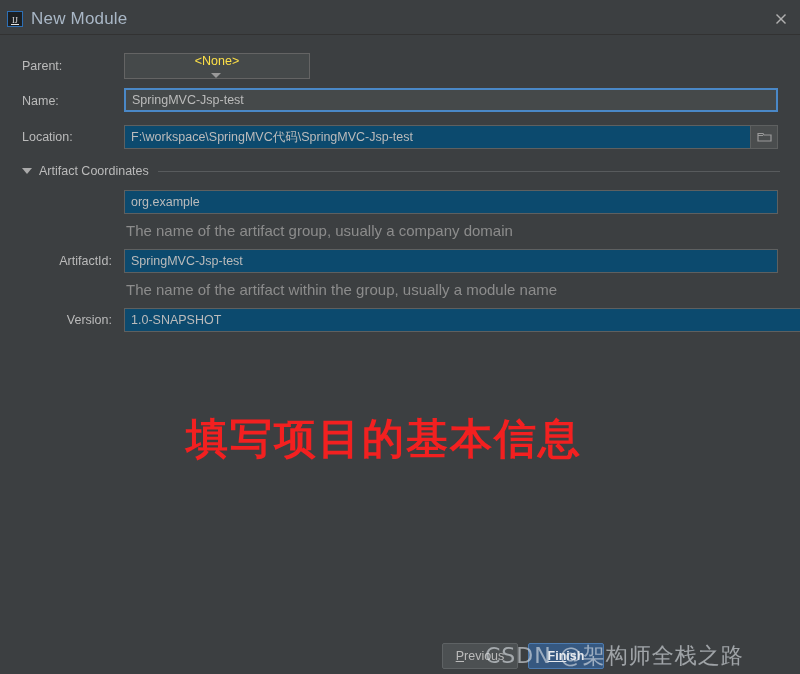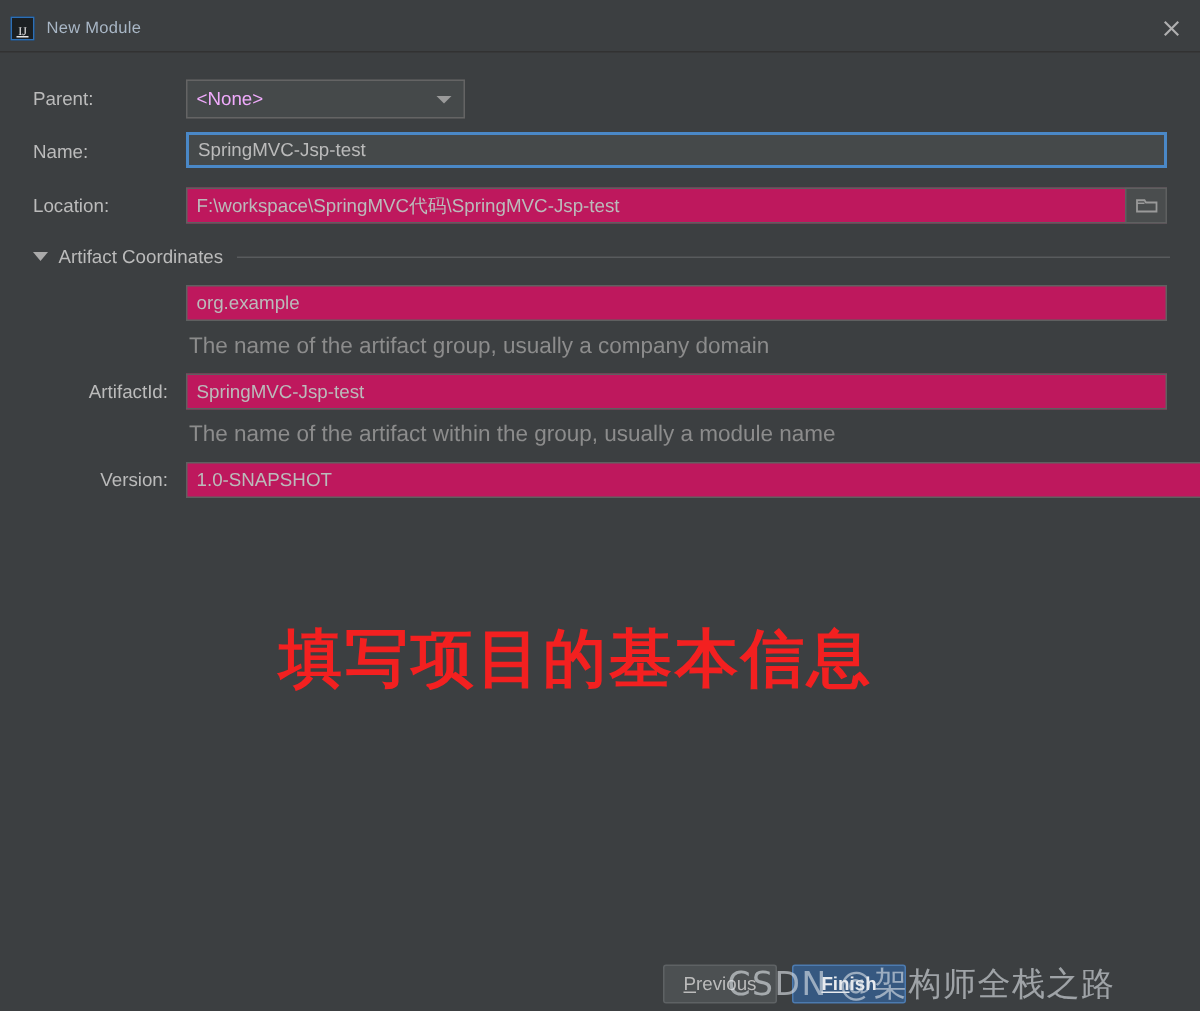--- a/index.html
+++ b/index.html
@@ -36,21 +36,21 @@
     border: 1px solid #2d6fb5;
     display: flex;
     align-items: flex-end;
     justify-content: center;
   }
   .ij-icon svg { display:block; }
 
   .win-title {
     position: absolute;
     left: 31px; top: 11px;
-    font-size: 11px;
+    font-size: 17px;
     color: #a9b7c6;
     letter-spacing: .2px;
     line-height: 16px;
   }
 
   .close-btn {
     position: absolute;
     right: 8px; top: 8px;
     width: 22px; height: 22px;
     display: flex; align-items: center; justify-content: center;
@@ -94,36 +94,37 @@
     white-space: nowrap;
     overflow: hidden;
   }
 
   .field.focused {
     border: 2px solid #4a88c7;
     background: #45494a;
   }
 
   .field.readonly {
-    background: #be185d;
+    background: #0c4a6e;
     border-color: #5e6060;
   }
 
   .combo {
     position: absolute;
     height: 26px;
     background: #45494a;
     border: 1px solid #646464;
-    color: #f0abfc;
+    color: #fde047;
     font-size: 12.5px;
     padding: 0 6px;
     display: flex;
     align-items: center;
     justify-content: space-between;
     cursor: pointer;
+    flex-direction: column;
   }
   .combo .caret {
     width: 0; height: 0;
     border-left: 5px solid transparent;
     border-right: 5px solid transparent;
     border-top: 5px solid #9a9a9a;
     margin-right: 2px;
   }
 
   .browse-btn {

